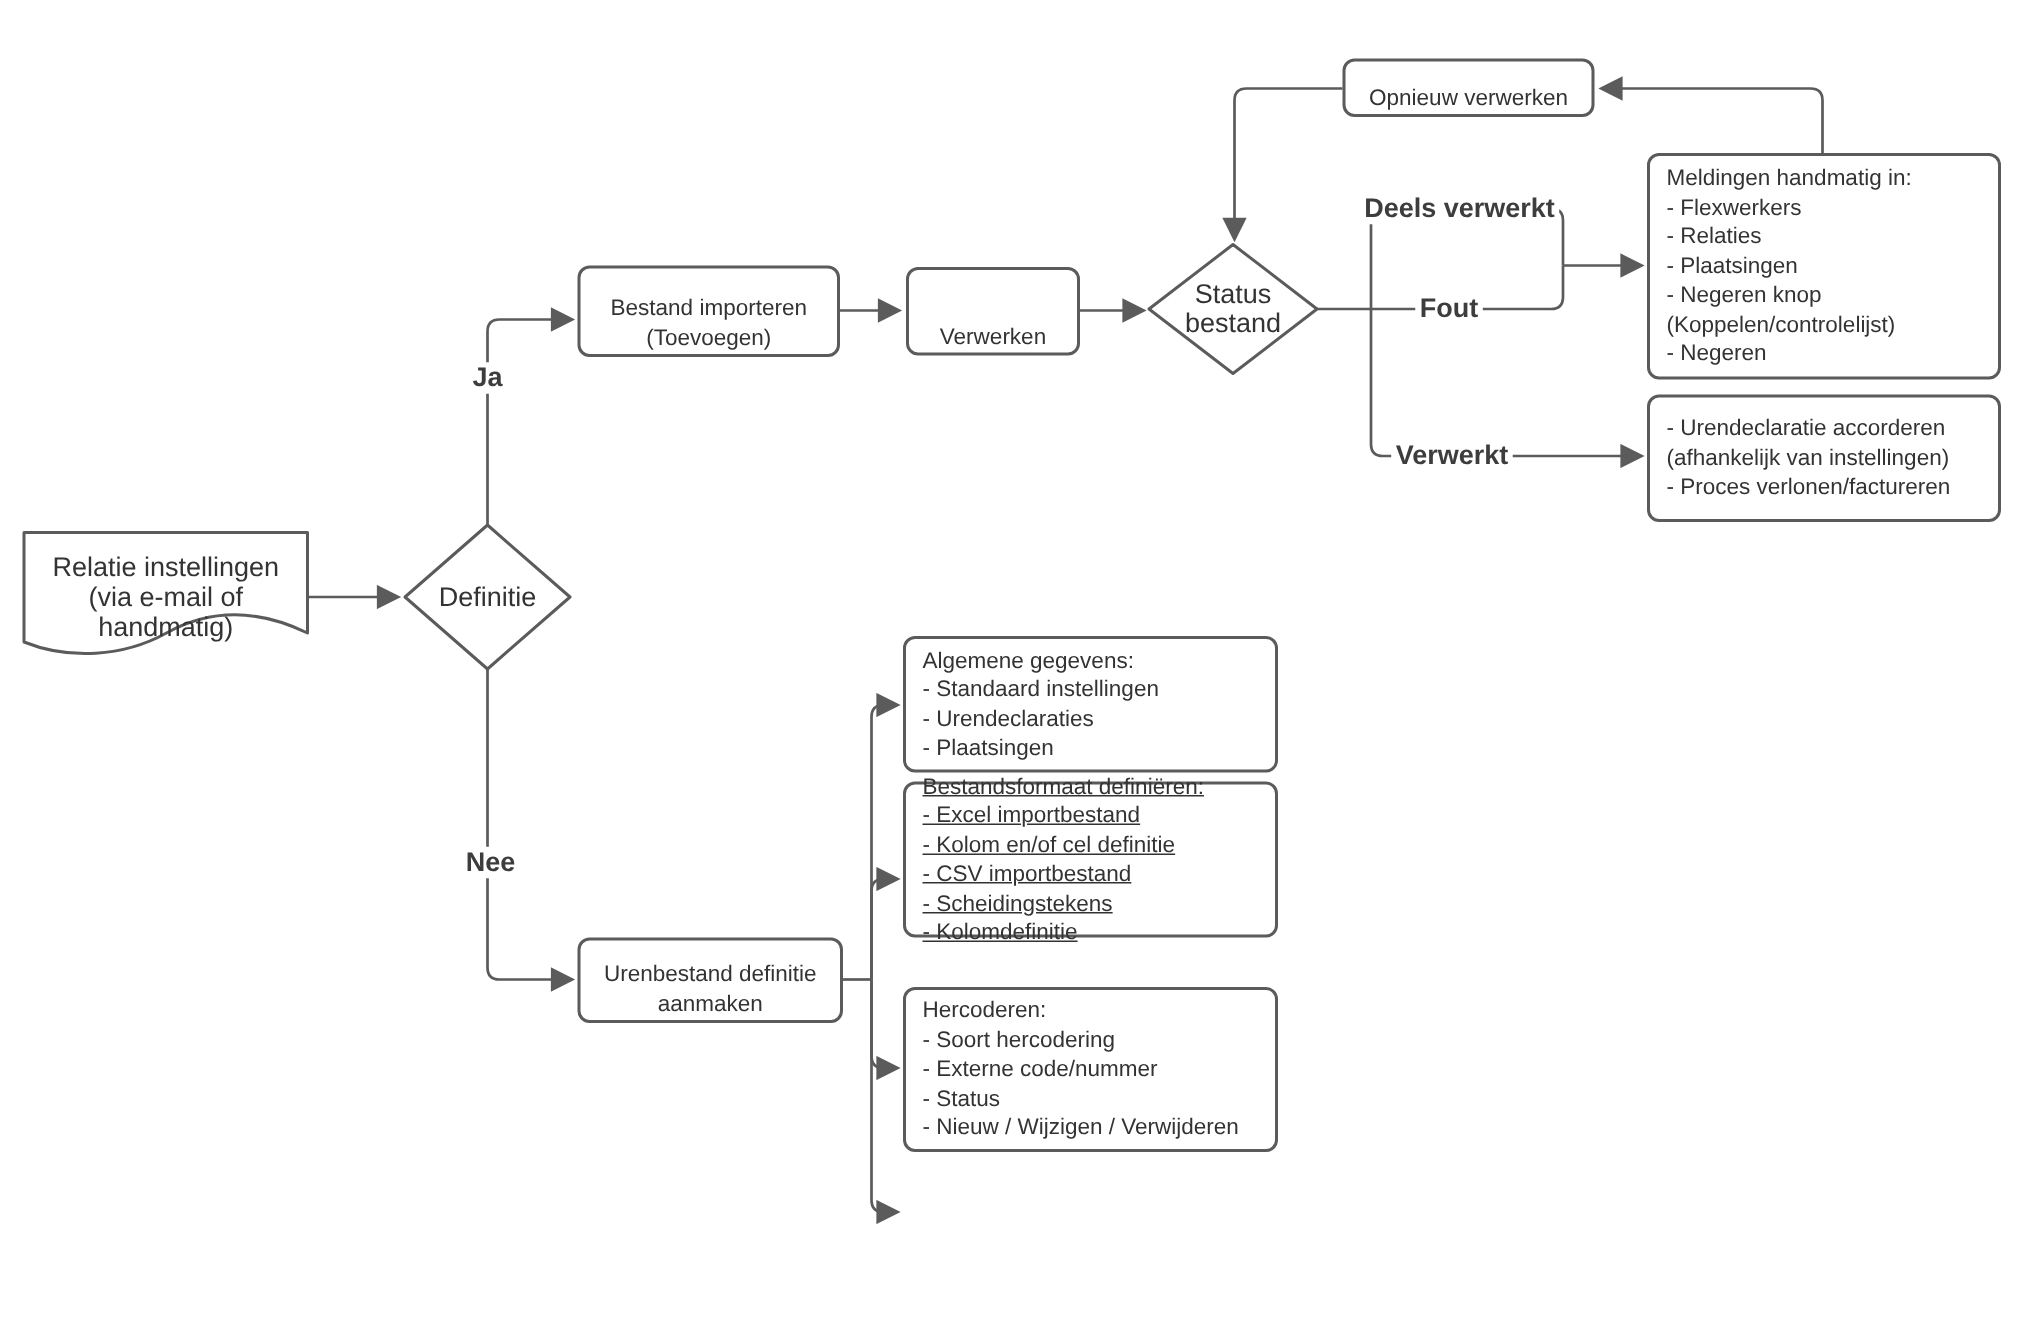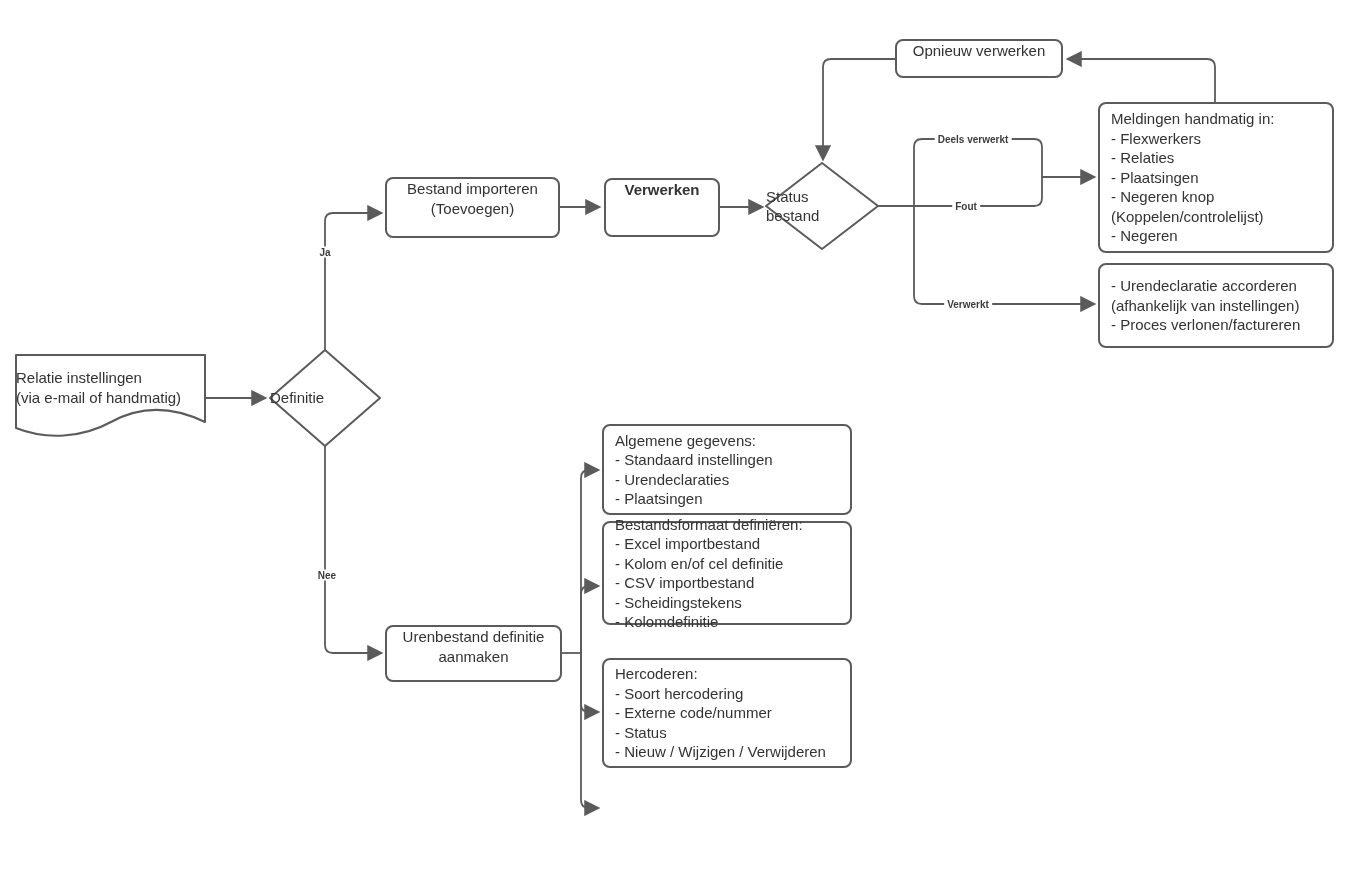--- a/index.html
+++ b/index.html
@@ -21,44 +21,44 @@
     border: 2px solid #5b5b5b;
     border-radius: 8px;
     font-size: 15px;
     line-height: 19.5px;
     color: #333333;
   }
   .node.center {
     display: flex;
     flex-direction: column;
     align-items: center;
-    justify-content: flex-start;
+    justify-content: flex-end;
     text-align: center;
     line-height: 20px;
   }
   .node.list {
     display: flex;
     flex-direction: column;
     justify-content: center;
     padding: 6px 11px;
     text-align: left;
   }
   .overlay-text {
     position: absolute;
-    text-align: left;
-    font-size: 15px;
+    text-align: center;
+    font-size: 18px;
     line-height: 20px;
     color: #333333;
   }
   .edge-label {
     position: absolute;
     transform: translate(-50%, -50%);
     background: #ffffff;
     padding: 0 3px;
-    font-size: 10px;
+    font-size: 18px;
     font-weight: 700;
     color: #3d3d3d;
     white-space: nowrap;
   }
 </style>
 </head>
 <body>
 
 <div class="stage">
 
@@ -107,21 +107,21 @@
   <div class="overlay-text" style="left:766px; top:187px; width:112px; line-height:19px;">
     <div>Status</div>
     <div>bestand</div>
   </div>
 
   <div class="node center" style="left:385px; top:177px; width:175px; height:61px;">
     <div>Bestand importeren</div>
     <div>(Toevoegen)</div>
   </div>
 
-  <div class="node center" style="left:604px; top:178px; width:116px; height:59px;font-weight:bold;">
+  <div class="node center" style="left:604px; top:178px; width:116px; height:59px;">
     <div>Verwerken</div>
   </div>
 
   <div class="node center" style="left:895px; top:39px; width:168px; height:39px;">
     <div>Opnieuw verwerken</div>
   </div>
 
   <div class="node list" style="left:1098px; top:102px; width:236px; height:151px;">
     <div>Meldingen handmatig in:</div>
     <div>- Flexwerkers</div>
@@ -143,21 +143,21 @@
     <div>aanmaken</div>
   </div>
 
   <div class="node list" style="left:602px; top:424px; width:250px; height:91px;">
     <div>Algemene gegevens:</div>
     <div>- Standaard instellingen</div>
     <div>- Urendeclaraties</div>
     <div>- Plaatsingen</div>
   </div>
 
-  <div class="node list" style="left:602px; top:521px; width:250px; height:104px;">
+  <div class="node list" style="left:602px; top:521px; width:250px; height:104px;text-decoration:underline;">
     <div>Bestandsformaat definiëren:</div>
     <div>- Excel importbestand</div>
     <div>- Kolom en/of cel definitie</div>
     <div>- CSV importbestand</div>
     <div>- Scheidingstekens</div>
     <div>- Kolomdefinitie</div>
   </div>
 
   <div class="node list" style="left:602px; top:658px; width:250px; height:110px;">
     <div>Hercoderen:</div>

